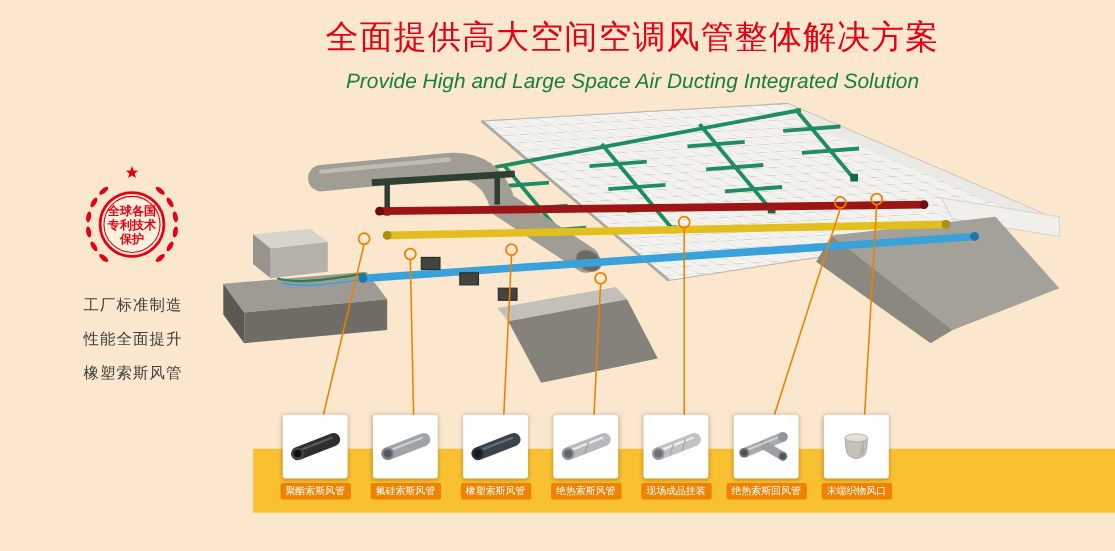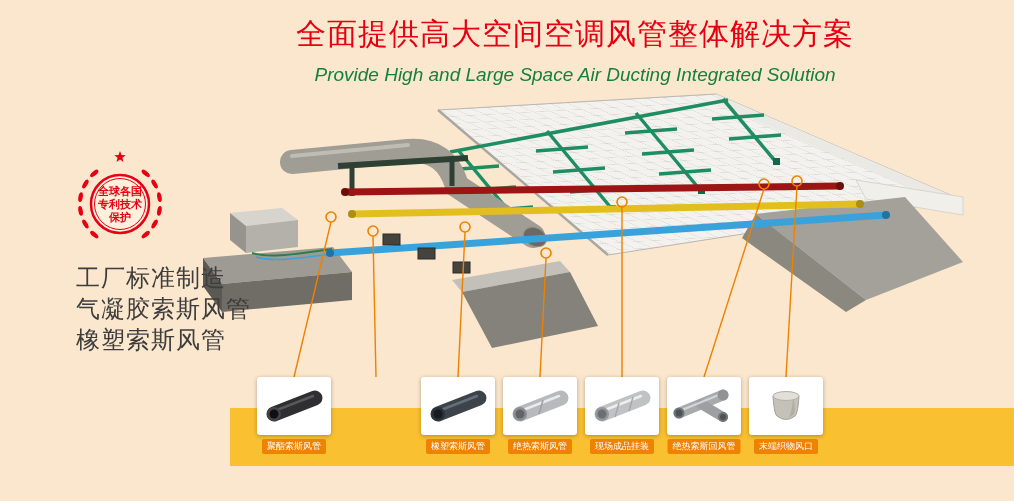--- a/index.html
+++ b/index.html
@@ -10,23 +10,23 @@
   .band { position:absolute; left:230px; top:408px; width:784px; height:58px; background:#f9c032; }
 
   .scene { position:absolute; left:0; top:0; }
 
   .header { position:absolute; left:145px; top:14px; width:860px; text-align:center; }
   .title { font-size:30px; font-weight:normal; color:#e60012; letter-spacing:1px; }
   .subtitle { margin-top:9px; font-size:19px; color:#15803d;font-style:italic; }
 
   .badge { position:absolute; left:70px; top:148px; width:100px; height:104px; }
 
-  .features { position:absolute; left:76px; top:262px; font-size:24px; line-height:31px; color:#3d3d3d; letter-spacing:1px; }
-
-  .card { position:absolute; top:377px; width:74px; height:58px; background:#ffffff;
+  .features { position:absolute; left:76px; top:262px; font-size:14px; line-height:31px; color:#3d3d3d; letter-spacing:1px; }
+
+  .card { position:absolute; top:377px; width:59px; height:58px; background:#ffffff;
           border-radius:3px; box-shadow:0 1px 4px rgba(60,40,0,.35);
           display:flex; align-items:center; justify-content:center; }
   .card-label { position:absolute; top:62px; left:50%; transform:translateX(-50%);
                 background:#ef8200; color:#fff; font-size:9px; line-height:1;
                 padding:3px 5px; border-radius:2px; white-space:nowrap; }
 </style>
 </head>
 <body>
 
 <div class="page">
@@ -172,34 +172,43 @@
     <polygon fill="#e60012" points="50,3 48.5,7 44.3,7.2 47.6,9.8 46.5,13.9 50,11.5 53.5,13.9 52.4,9.8 55.7,7.2 51.5,7"></polygon>
     <circle cx="50" cy="56" r="29" fill="#fdf0dc" stroke="#e60012" stroke-width="2.5"></circle>
     <circle cx="50" cy="56" r="25.5" fill="none" stroke="#e60012" stroke-width="1"></circle>
     <text x="50" y="47" text-anchor="middle" font-size="11" font-weight="bold" fill="#e60012">全球各国</text>
     <text x="50" y="60" text-anchor="middle" font-size="11" font-weight="bold" fill="#e60012">专利技术</text>
     <text x="50" y="73" text-anchor="middle" font-size="11" font-weight="bold" fill="#e60012">保护</text>
   </svg>
 
   <div class="features">
     <div>工厂标准制造</div>
-    <div>气凝胶索斯风管</div>
+    <div>性能全面提升</div>
     <div>橡塑索斯风管</div>
   </div>
 
   <div class="card" style="left:257px">
     <svg width="74" height="46" viewBox="0 0 74 46">
       <line x1="17" y1="31" x2="58" y2="15" stroke="#2f2f31" stroke-width="15" stroke-linecap="round"></line>
       <line x1="20" y1="27" x2="56" y2="13" stroke="#6a6a6e" stroke-width="2.5" stroke-linecap="round" opacity="0.7"></line>
       <circle cx="17" cy="31" r="7" fill="#454549"></circle>
         <circle cx="17" cy="31" r="4.5" fill="#101012"></circle>
     </svg>
     <div class="card-label">聚酯索斯风管</div>
   </div>
 
+  <div class="card" style="left:339px">
+    <svg width="74" height="46" viewBox="0 0 74 46">
+      <line x1="17" y1="31" x2="58" y2="15" stroke="#9fa3a7" stroke-width="15" stroke-linecap="round"></line>
+      <line x1="20" y1="27" x2="56" y2="13" stroke="#d0d3d6" stroke-width="2.5" stroke-linecap="round" opacity="0.9"></line>
+      <circle cx="17" cy="31" r="7" fill="#7c8084"></circle>
+        <circle cx="17" cy="31" r="4.5" fill="#55585c"></circle>
+    </svg>
+    <div class="card-label">氟硅索斯风管</div>
+  </div>
 
   <div class="card" style="left:421px">
     <svg width="74" height="46" viewBox="0 0 74 46">
       <line x1="17" y1="31" x2="58" y2="15" stroke="#3c434b" stroke-width="15" stroke-linecap="round"></line>
       <line x1="20" y1="27" x2="56" y2="13" stroke="#717a84" stroke-width="2.5" stroke-linecap="round" opacity="0.8"></line>
       <circle cx="17" cy="31" r="7" fill="#2b3138"></circle>
         <circle cx="17" cy="31" r="4.5" fill="#171b20"></circle>
     </svg>
     <div class="card-label">橡塑索斯风管</div>
   </div>

